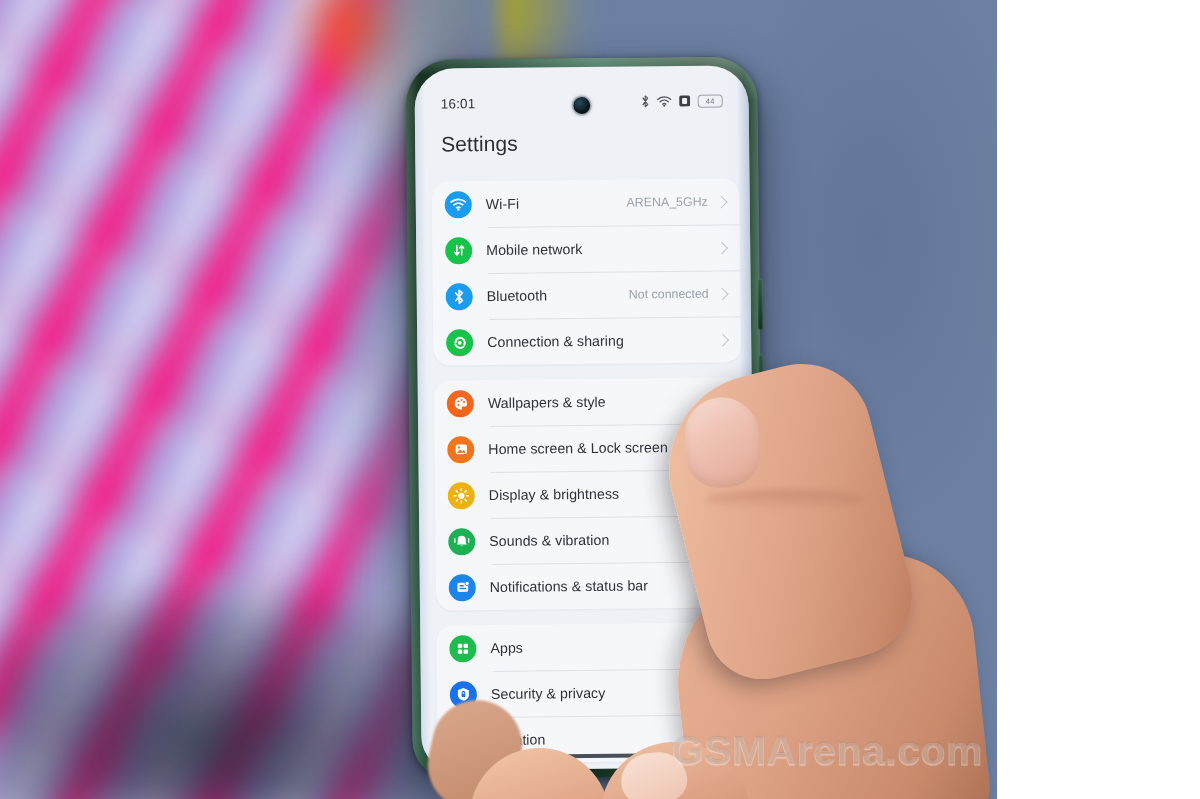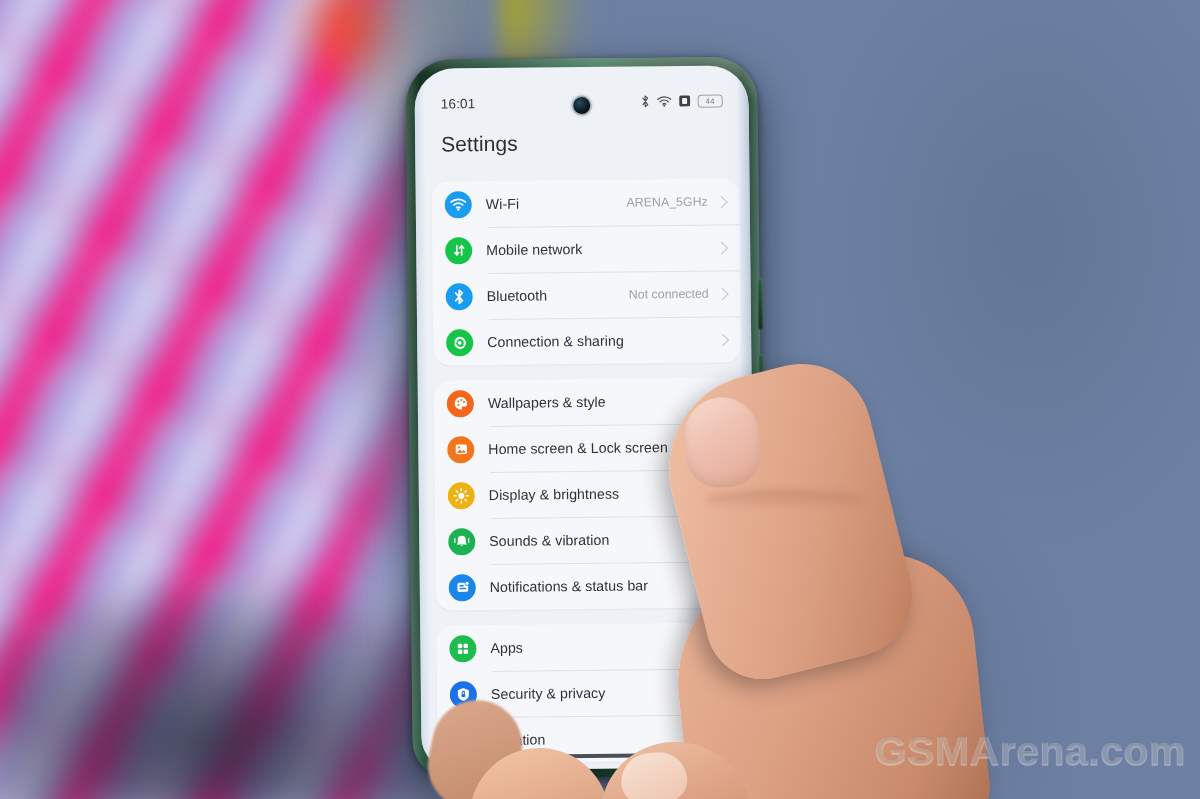--- a/index.html
+++ b/index.html
@@ -3,21 +3,21 @@
 <meta charset="utf-8">
 <style>
   * { box-sizing: border-box; margin: 0; padding: 0; }
   html, body {
     width: 1200px; height: 799px;
     overflow: hidden;
     font-family: "Liberation Sans", sans-serif;
   }
   #scene {
     position: relative;
-    width: 1200px; height: 799px;
+    width: 997px; height: 799px;
     overflow: hidden;
     background: #ec4899;
   }
 
   
   .bg-base {
     position: absolute; inset: 0;
     background:
       radial-gradient(120% 90% at 88% 18%, #7b8eae 0%, #6d80a2 38%, #5f7falpha 100%),
       linear-gradient(160deg, #8192b0 0%, #6c7fa1 45%, #5d7096 100%);

